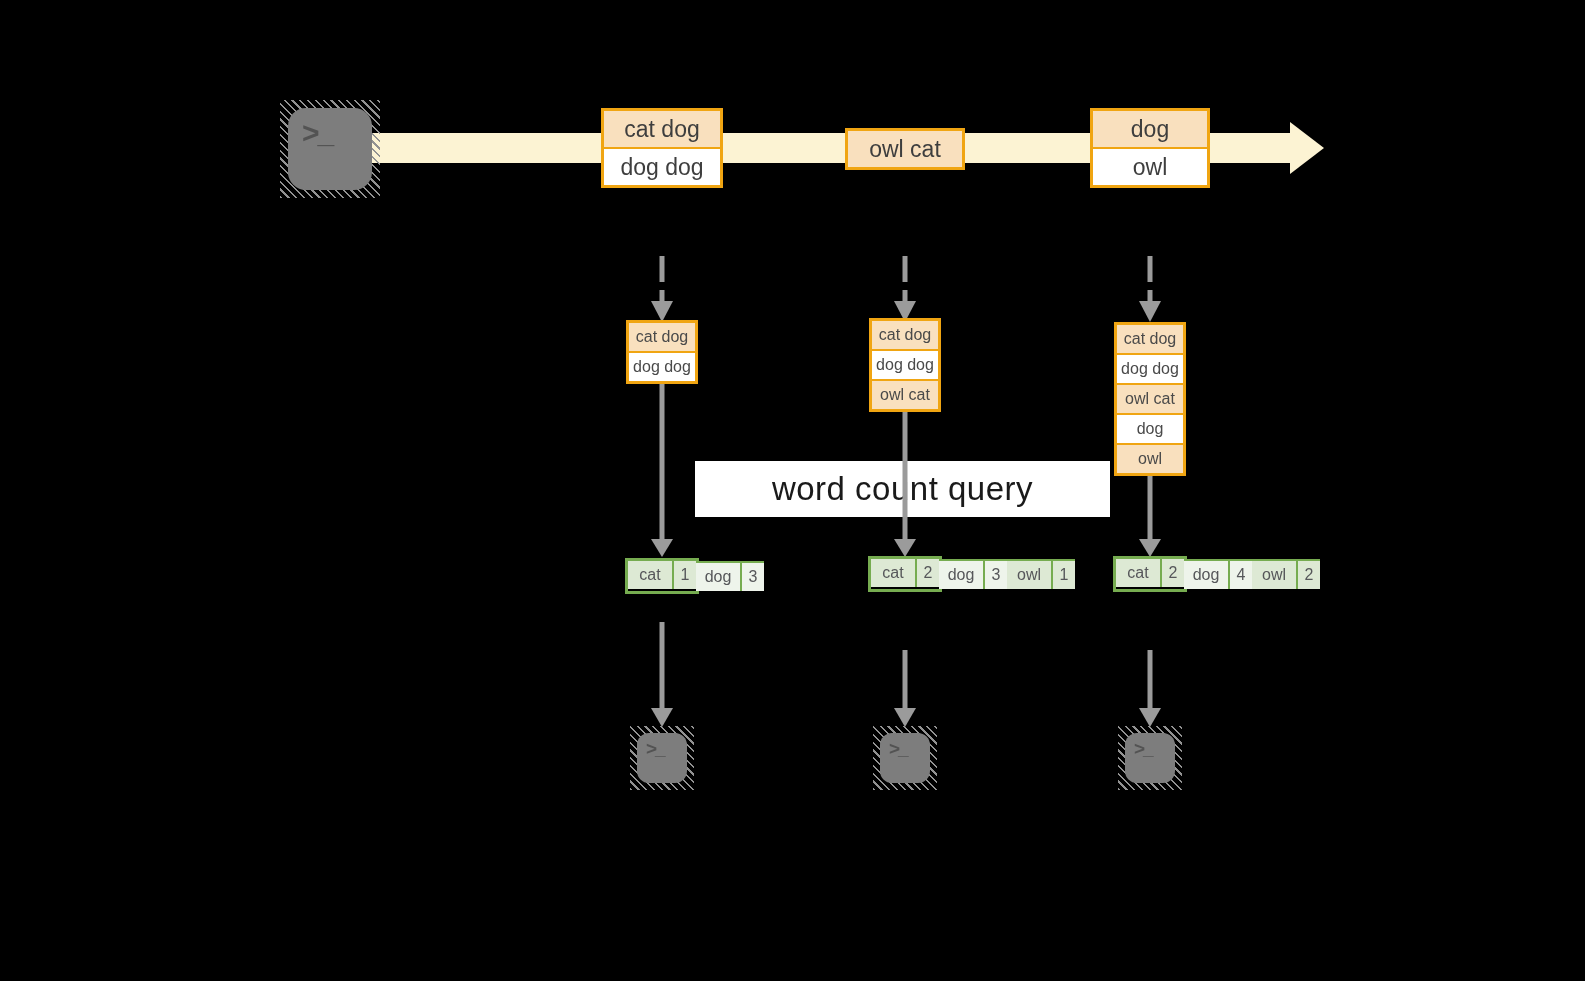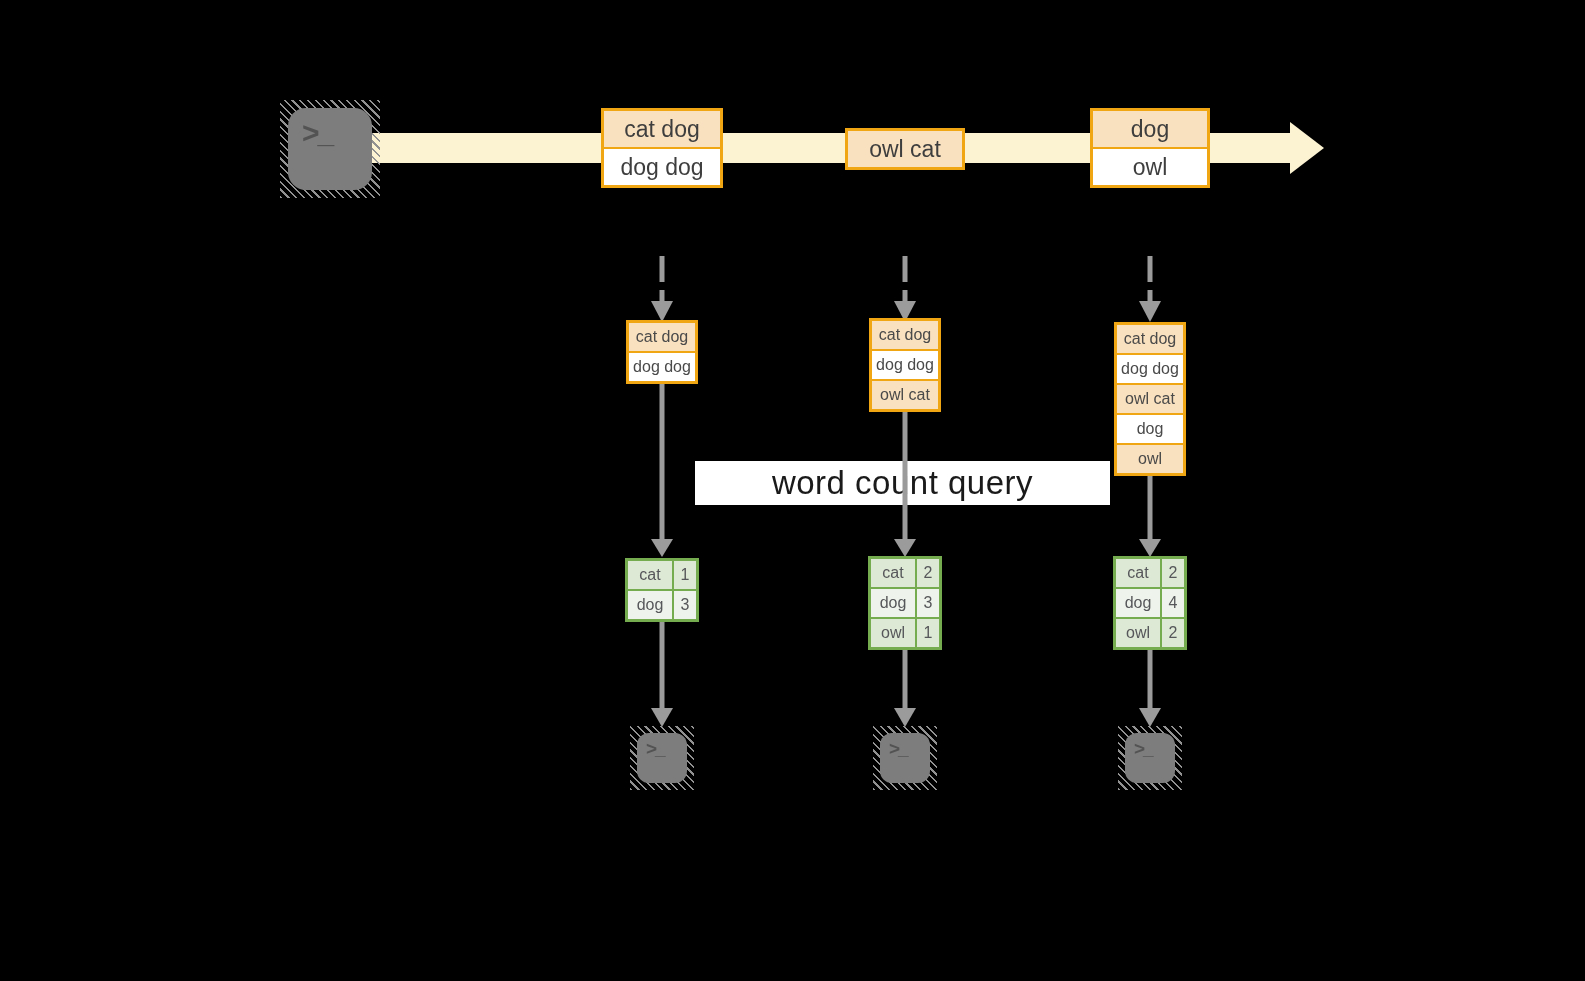--- a/index.html
+++ b/index.html
@@ -30,32 +30,32 @@
   .obox{border:3px solid #F0A512;z-index:4;display:flex;flex-direction:column;}
   .orow{display:flex;align-items:center;justify-content:center;color:#3E3E3E;}
   .batch .orow{height:36px;font-size:23px;}
   .batch .orow + .orow{border-top:2px solid #F0A512;}
   .state .orow{height:28px;font-size:16px;color:#4A4A4A;}
   .state .orow + .orow{border-top:2px solid #F0A512;}
   .peach-dark{background:#F9E0BE;}
   .peach-light{background:#ffffff;}
 
   
-  .gtable{border:3px solid #76AC50;z-index:4;display:flex;flex-direction:column;}
+  .gtable{border:3px solid #76AC50;z-index:4;display:flex;flex-direction:row;}
   .grow{display:flex;height:28px;}
   .grow + .grow{border-top:2px solid #76AC50;}
   .gword{width:44px;display:flex;align-items:center;justify-content:center;
          font-size:16px;color:#56575A;}
   .gcount{width:22px;border-left:2px solid #76AC50;display:flex;align-items:center;
          justify-content:center;font-size:16px;color:#56575A;}
   .green-dark{background:#DDE9D4;}
   .green-light{background:#EEF4EB;}
 
   
-  .query-band{left:695px;top:461px;width:415px;height:44px;background:#FFFFFF;z-index:2;
+  .query-band{left:695px;top:461px;width:415px;height:56px;background:#FFFFFF;z-index:2;
     display:flex;align-items:center;justify-content:center;
     font-size:33px;color:#1A1A1A;letter-spacing:0.5px;}
 
   
   .arrows{position:absolute;left:0;top:0;z-index:3;}
 </style>
 </head>
 <body>
 
 <div class="stage">

